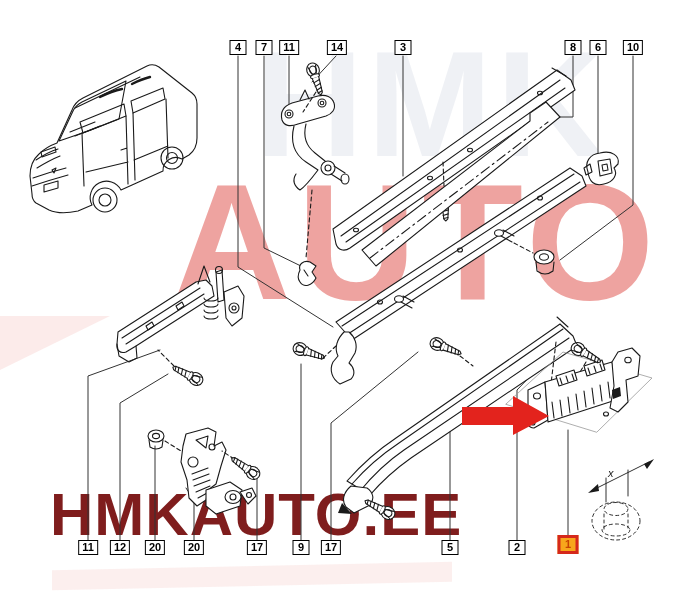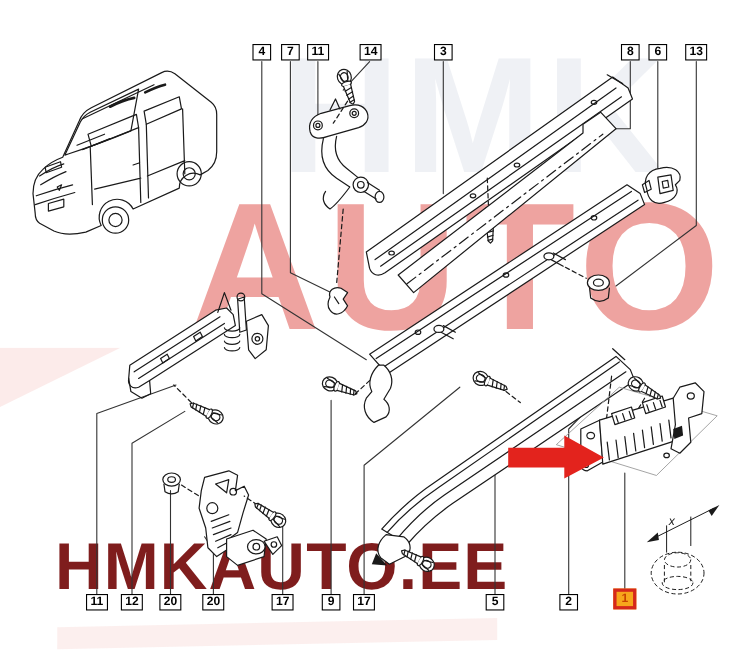--- a/index.html
+++ b/index.html
@@ -227,21 +227,21 @@
     <use href="#screwG" transform="translate(253,473) rotate(-145)"></use>
   </svg>
 
   <div class="callout" style="left:238px;top:40px">4</div>
   <div class="callout" style="left:264px;top:40px">7</div>
   <div class="callout" style="left:289px;top:40px">11</div>
   <div class="callout" style="left:337px;top:40px">14</div>
   <div class="callout" style="left:403px;top:40px">3</div>
   <div class="callout" style="left:573px;top:40px">8</div>
   <div class="callout" style="left:598px;top:40px">6</div>
-  <div class="callout" style="left:633px;top:40px">13</div>
+  <div class="callout" style="left:633px;top:40px">10</div>
 
   <div class="callout" style="left:88px;top:540px">11</div>
   <div class="callout" style="left:120px;top:540px">12</div>
   <div class="callout" style="left:155px;top:540px">20</div>
   <div class="callout" style="left:194px;top:540px">20</div>
   <div class="callout" style="left:257px;top:540px">17</div>
   <div class="callout" style="left:301px;top:540px">9</div>
   <div class="callout" style="left:331px;top:540px">17</div>
   <div class="callout" style="left:450px;top:540px">5</div>
   <div class="callout" style="left:517px;top:540px">2</div>

